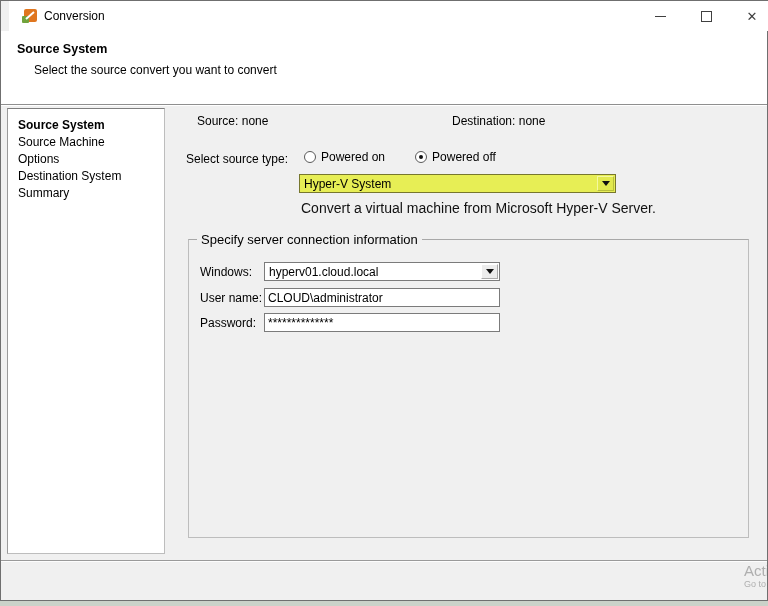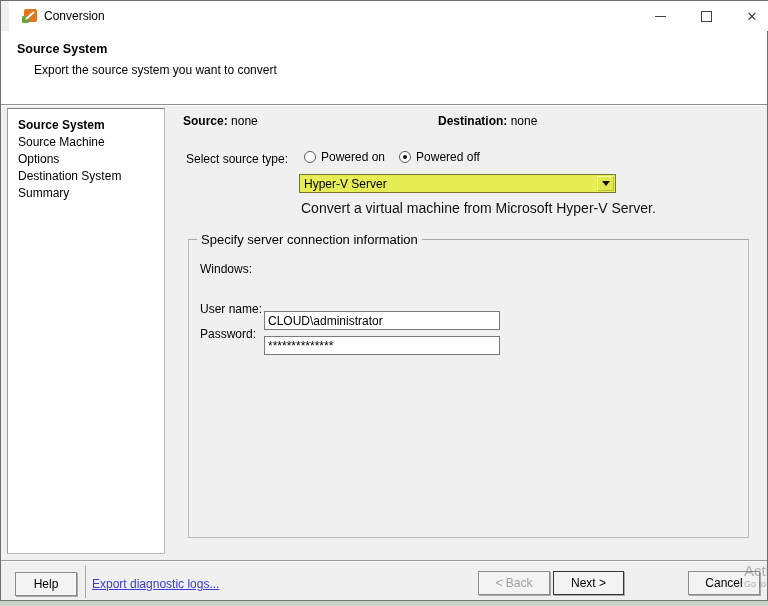--- a/index.html
+++ b/index.html
@@ -38,25 +38,25 @@
   
   .sidebar{
     position:absolute;left:6px;top:107px;width:158px;height:446px;
     box-sizing:border-box;background:#ffffff;
     border:1px solid #bdbdbd;border-top:1px solid #7e7e7e;border-left:1px solid #9a9a9a;
     padding-top:8px;
   }
   .side-item{padding:1px 0 1px 10px;line-height:15px;font-size:12px;cursor:default;}
   .side-item.active{font-weight:bold;}
   
-  .lbl-b{font-weight:bold;}
+  .lbl-b{font-weight:normal;margin-left:14px;}
   .info-source{position:absolute;left:182px;top:113px;}
   .info-dest{position:absolute;left:437px;top:113px;}
   .src-type-label{position:absolute;left:185px;top:151px;}
-  .radio-group{position:absolute;left:303px;top:149px;display:flex;gap:14px;}
+  .radio-group{position:absolute;left:303px;top:149px;display:flex;gap:30px;}
   .radio-opt{display:flex;align-items:center;gap:5px;}
   .radio{
     width:12px;height:12px;border-radius:50%;box-sizing:border-box;
     border:1px solid #5a5a5a;background:#fff;position:relative;flex:0 0 auto;
   }
   .radio.selected::after{
     content:"";position:absolute;left:3px;top:3px;width:4px;height:4px;
     border-radius:50%;background:#111;
   }
   .combo-src{
@@ -79,21 +79,21 @@
     box-sizing:border-box;border:1px solid #bdbdbd;border-top-color:#a8a8a8;
   }
   .groupbox .legend{
     position:absolute;left:8px;top:-8px;background:#f0f0f0;padding:0 4px;font-size:13px;
   }
   .g-row{position:absolute;left:11px;display:flex;align-items:center;}
   .g-row .g-label{width:64px;flex:0 0 auto;font-size:12px;}
   .field{
     box-sizing:border-box;height:19px;width:236px;background:#ffffff;
     border:1px solid #7b7b7b;font-size:12px;font-family:"Liberation Sans",sans-serif;
-    padding:0 3px;color:#000;outline:none;margin-top:23px;
+    padding:0 3px;color:#000;outline:none;
   }
   .combo-field{
     box-sizing:border-box;height:19px;width:236px;background:#ffffff;
     border:1px solid #7b7b7b;display:flex;align-items:center;
   }
   .combo-field .combo-text{flex:1;padding-left:4px;font-size:12px;}
   .combo-field .combo-arrow{
     width:17px;height:15px;margin-right:1px;box-sizing:border-box;
     background:#ececec;border:1px solid #a9a9a9;
     border-top-color:#ffffff;border-left-color:#ffffff;
@@ -143,21 +143,21 @@
           <span class="glyph-max"></span>
         </div>
       <div class="win-btn">
           <span class="glyph-close">✕</span>
         </div>
     </div>
   </div>
 
   <div class="header">
     <div class="h-title">Source System</div>
-    <div class="h-sub">Export the source system you want to convert</div>
+    <div class="h-sub">Select the source convert you want to convert</div>
   </div>
   <div class="sep-top"></div>
 
   <div class="sidebar">
     <div class="side-item active">Source System</div>
     <div class="side-item">Source Machine</div>
     <div class="side-item">Options</div>
     <div class="side-item">Destination System</div>
     <div class="side-item">Summary</div>
   </div>
@@ -177,53 +177,51 @@
       <span class="radio"></span>
       <span>Powered on</span>
     </div>
     <div class="radio-opt">
       <span class="radio selected"></span>
       <span>Powered off</span>
     </div>
   </div>
 
   <div class="combo-src">
-    <span class="combo-text">Hyper-V Server</span>
+    <span class="combo-text">Hyper-V System</span>
     <span class="combo-arrow">
       <span class="tri-down"></span>
     </span>
   </div>
   <div class="src-desc">Convert a virtual machine from Microsoft Hyper-V Server.</div>
 
   <div class="groupbox">
     <span class="legend">Specify server connection information</span>
 
     <div class="g-row" style="top:22px;">
       <span class="g-label">Windows:</span>
+      <div class="combo-field">
+        <span class="combo-text">hyperv01.cloud.local</span>
+        <span class="combo-arrow">
+          <span class="tri-down"></span>
+        </span>
+      </div>
     </div>
 
     <div class="g-row" style="top:48px;">
       <span class="g-label">User name:</span>
       <input class="field" type="text" value="CLOUD\administrator" style="">
     </div>
 
     <div class="g-row" style="top:73px;">
       <span class="g-label">Password:</span>
       <input class="field" type="text" value="**************" style="">
     </div>
   </div>
 
   <div class="sep-bottom"></div>
-  <div class="footer">
-    <button class="btn btn-help">Help</button>
-    <div class="v-div"></div>
-    <a class="link">Export diagnostic logs...</a>
-    <button class="btn btn-back" disabled="">&lt; Back</button>
-    <button class="btn btn-next">Next &gt;</button>
-    <button class="btn btn-cancel">Cancel</button>
-  </div>
 
 </div>
 
 <div class="watermark">
   <div class="w1">Activate Windows</div>
   <div class="w2">Go to Settings to activate Windows.</div>
 </div>
 
 </body></html>

